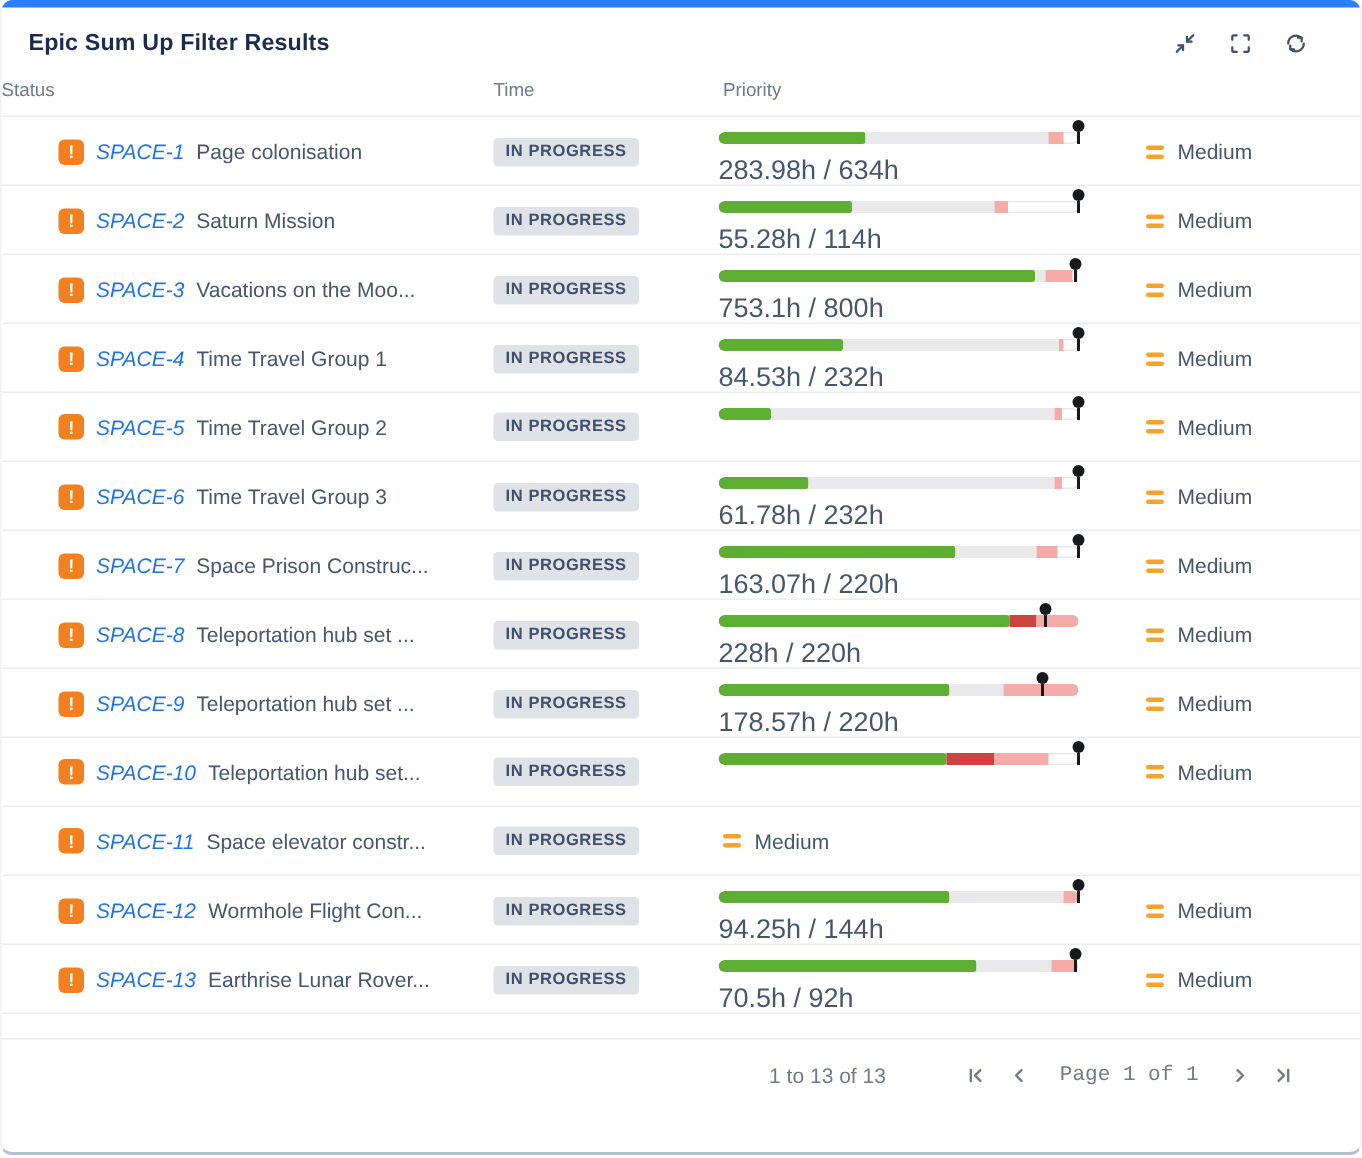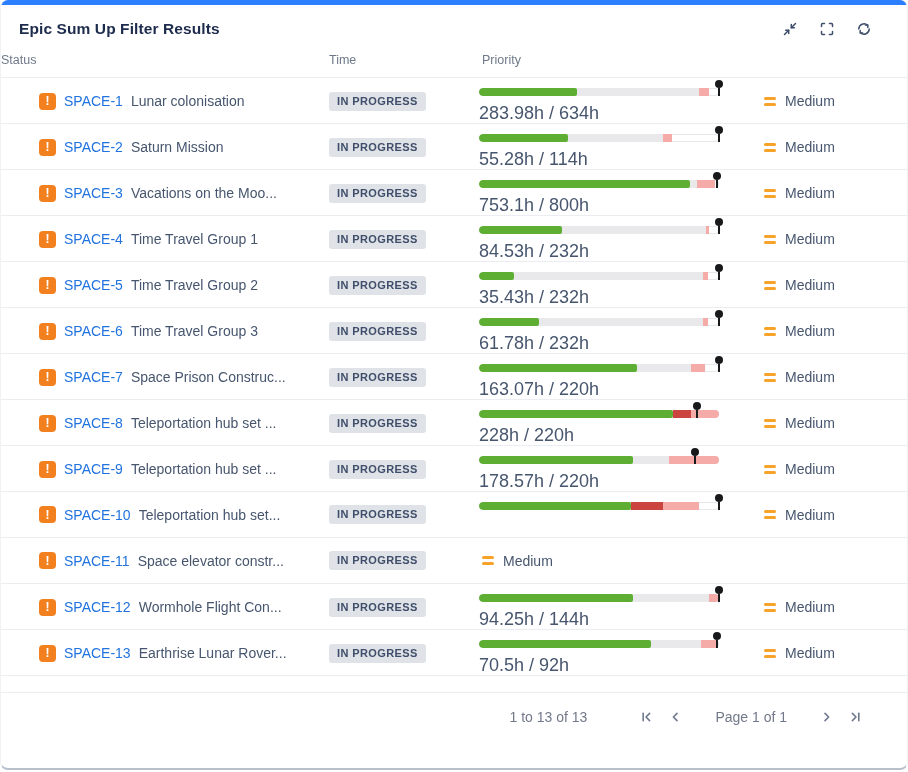--- a/index.html
+++ b/index.html
@@ -18,21 +18,21 @@
 
   .grid-cols { display: grid; grid-template-columns: 328px 150px 282px 1fr; }
   .table-head { margin-top: 15px; padding-bottom: 10px; border-bottom: 1px solid var(--divider); color: #6E7A8A; font-size: 12.5px; }
   .table-head .th-issue { padding-left: 38px; }
   .table-head .th-priority { padding-left: 3px; }
 
   .row { height: 46px; border-bottom: 1px solid var(--divider); }
   .cell-issue { display: flex; align-items: center; gap: 8px; padding-left: 38px; padding-right: 10px; overflow: hidden; white-space: nowrap; }
   .epic-icon { flex: none; width: 17px; height: 17px; border-radius: 4px; background: var(--epicOrange); color: #fff;
     font-size: 12px; font-weight: 700; display: flex; align-items: center; justify-content: center; }
-  .issue-key { color: var(--link); font-size: 14px; text-decoration: none; }
+  .issue-key { color: var(--link); font-size: 14px; text-decoration: none; font-style: italic; }
   .issue-summary { color: var(--textBody); font-size: 14px; overflow: hidden; }
   .cell-status { display: flex; align-items: center; }
   .lozenge { background: var(--lozengeBg); color: var(--lozengeText); font-size: 11px; font-weight: 700;
     letter-spacing: .4px; padding: 3px 8px 4px; border-radius: 3px; white-space: nowrap; }
   .cell-time { padding-top: 10px; }
   .bar-wrap { position: relative; width: 240px; height: 8px; }
   .bar { display: flex; width: 100%; height: 100%; border-radius: 4px; overflow: hidden;
     background: #fff; box-shadow: inset 0 0 0 1px #E7E8EB; }
   .seg { height: 100%; flex: none; }
   .seg-green { background: var(--green); border-radius: 4px 2px 2px 4px; }
@@ -48,21 +48,21 @@
   .priority-icon { display: flex; flex-direction: column; gap: 3px; }
   .priority-icon i { display: block; width: 12px; height: 3px; border-radius: 1.5px; background: var(--priorityOrange); }
   .priority-label { font-size: 14px; color: var(--textBody); }
 
   .table-footer { display: flex; align-items: center; justify-content: flex-end; gap: 52px;
     margin-top: 16px; border-top: 1px solid var(--divider); padding: 16px 44px 0 0;
     color: #71798A; font-size: 14px; }
   .pagination { display: flex; align-items: center; gap: 15px; }
   .page-btn { background: none; border: none; cursor: pointer; padding: 0; display: flex; align-items: center; }
   .page-btn svg { stroke: #6F7A8E; fill: none; stroke-width: 1.6; stroke-linecap: round; stroke-linejoin: round; }
-  .page-label { margin: 0 18px; }
+  .page-label { margin: 0 6px; font-family: Liberation Mono, monospace; }
 </style>
 </head>
 <body>
 
 <div class="card">
   <div class="accent-bar"></div>
 
   <div class="panel-header">
     <div class="panel-title">Epic Sum Up Filter Results</div>
     <div class="toolbar">
@@ -97,21 +97,21 @@
     <div class="th-status">Status</div>
     <div class="th-time">Time</div>
     <div class="th-priority">Priority</div>
   </div>
 
   <div>
   <div class="row grid-cols">
     <div class="cell-issue">
       <span class="epic-icon">!</span>
       <a href="#" class="issue-key">SPACE-1</a>
-      <span class="issue-summary">Lunar colonisation</span>
+      <span class="issue-summary">Page colonisation</span>
     </div>
     <div class="cell-status">
       <span class="lozenge">IN PROGRESS</span>
     </div>
     <div class="cell-time">
       <div class="bar-wrap">
         <div class="bar">
               <div class="seg seg-green" style="width: 41%;"></div>
               <div class="seg seg-track" style="width: 50.5%;"></div>
               <div class="seg seg-pink" style="width: 4.5%;"></div>
@@ -247,21 +247,20 @@
               <div class="seg seg-green" style="width: 14.5%;"></div>
               <div class="seg seg-track" style="width: 79%;"></div>
               <div class="seg seg-pink" style="width: 2%;"></div>
               <div class="seg seg-empty" style="width: 4.5%;"></div>
             </div>
         <div class="pin" style="left: calc(100% - 4px);">
           <div class="pin-head"></div>
           <div class="pin-stem"></div>
         </div>
       </div>
-      <div class="time-label">35.43h / 232h</div>
     </div>
     <div class="cell-priority">
       <span class="priority-icon">
             <i></i>
             <i></i>
           </span>
       <span class="priority-label">Medium</span>
     </div>
   </div>
 

